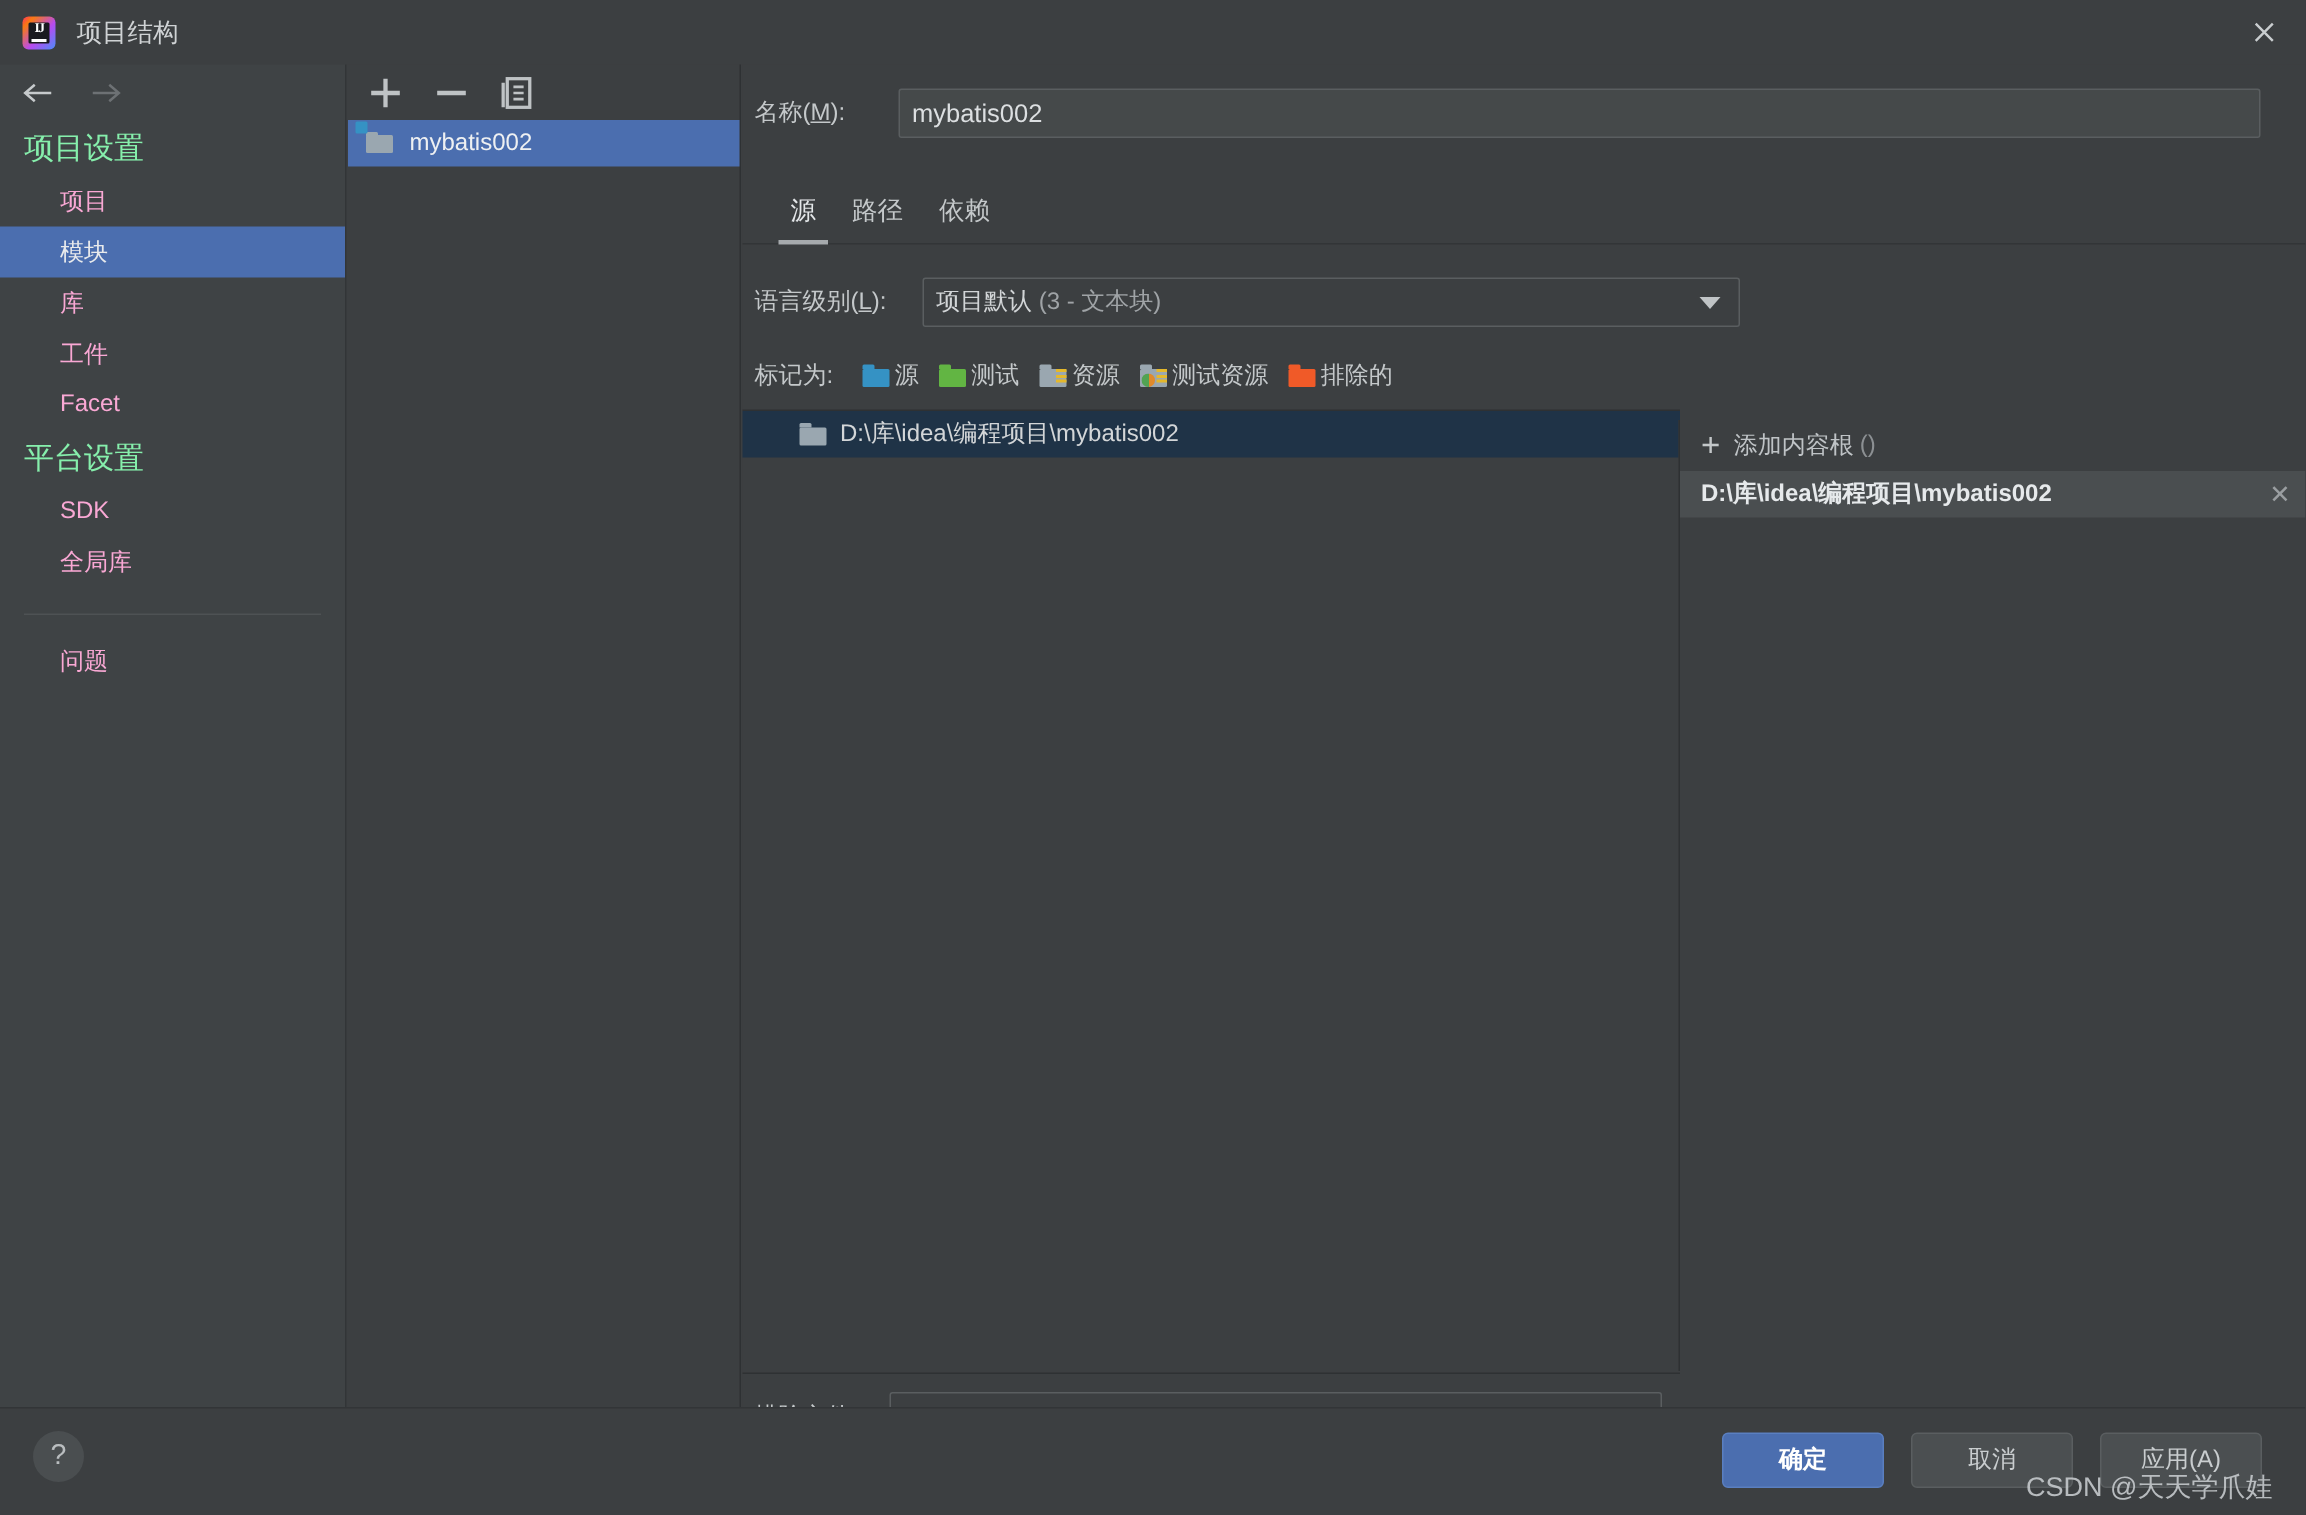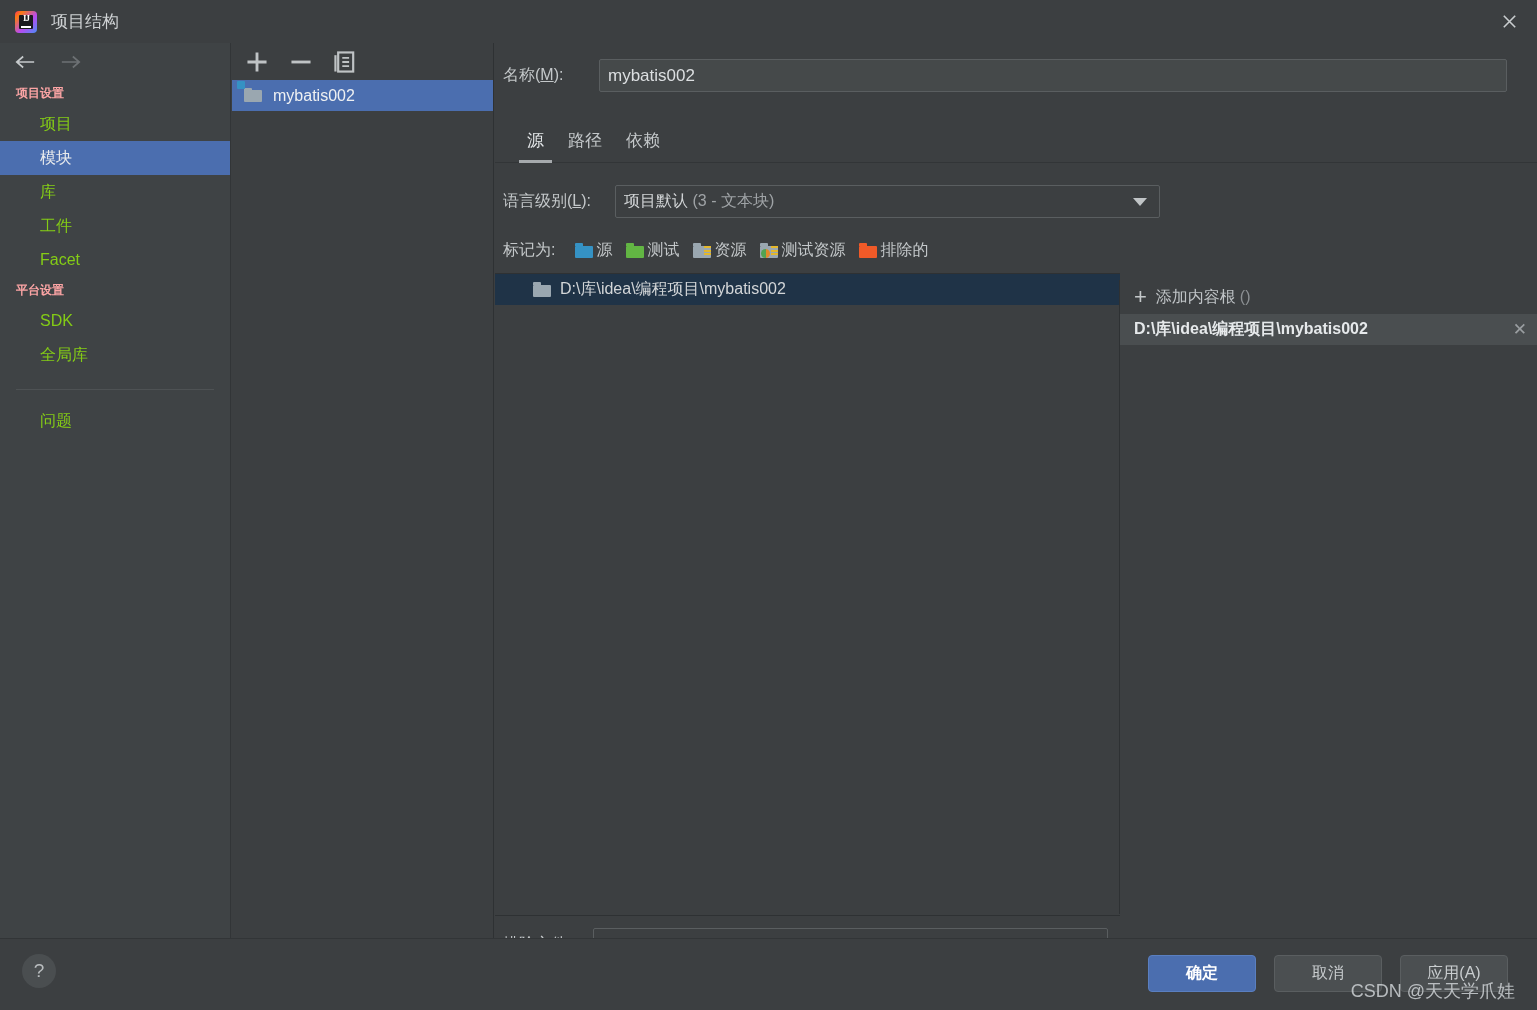--- a/index.html
+++ b/index.html
@@ -58,25 +58,25 @@
     position: absolute; left: 0; top: 43px; width: 231px; height: 895px;
     background: #3f4345;
     border-right: 1px solid #323537;
   }
   #nav-arrows {
     height: 37px; display: flex; align-items: center; padding-left: 12px; gap: 20px;
   }
   .nav-arrow { width: 26px; height: 26px; display: flex; align-items: center; justify-content: center; cursor: pointer; }
   .nav-arrow svg { width: 22px; height: 18px; }
   .sb-group {
-    font-size: 12px; font-weight: bold; color: #fca5a5;
+    font-size: 20px; font-weight: normal; color: #86efac;
     padding: 5px 0 5px 16px;
   }
   .sb-item {
-    font-size: 16px; color: #84cc16;
+    font-size: 16px; color: #f9a8d4;
     height: 34px; display: flex; align-items: center;
     padding-left: 40px; cursor: pointer;
   }
   .sb-item.selected { background: #4b6eaf; color: #e8eaec; }
   .sb-sep {
     height: 1px; background: #4e5254; margin: 17px 16px 14px 16px;
   }
 
   
   #modules-col {

